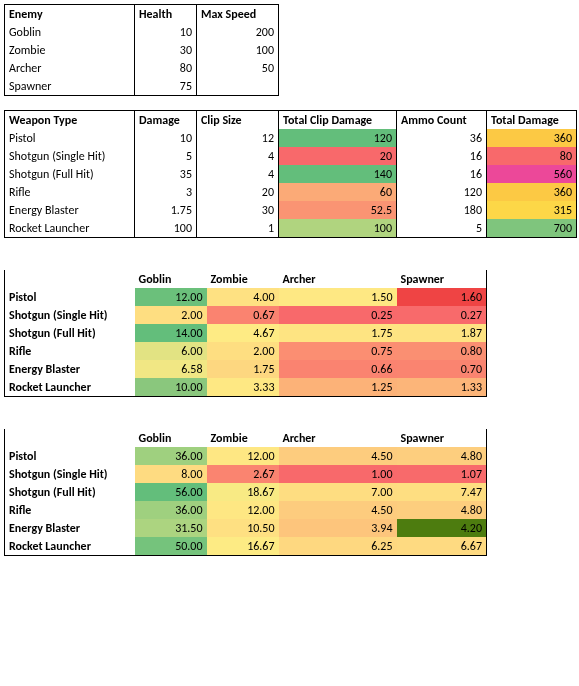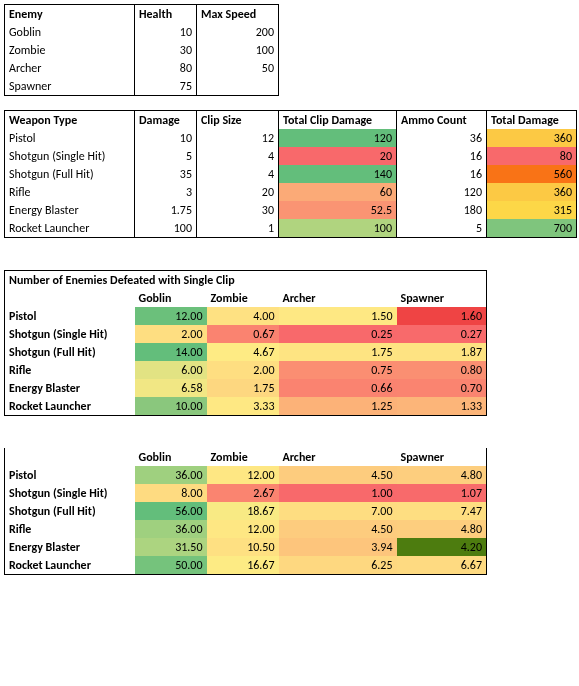--- a/index.html
+++ b/index.html
@@ -100,21 +100,21 @@
         <td class="num b-l" style="background:#F8696B">20</td>
         <td class="num b-l">16</td>
         <td class="num b-l b-r" style="background:#F8696B">80</td>
       </tr>
       <tr>
         <td class="b-l">Shotgun (Full Hit)</td>
         <td class="num b-l">35</td>
         <td class="num b-l">4</td>
         <td class="num b-l" style="background:#63BE7B">140</td>
         <td class="num b-l">16</td>
-        <td class="num b-l b-r" style="background:#f97316">560</td>
+        <td class="num b-l b-r" style="background:#ec4899">560</td>
       </tr>
       <tr>
         <td class="b-l">Rifle</td>
         <td class="num b-l">3</td>
         <td class="num b-l">20</td>
         <td class="num b-l" style="background:#FBAA77">60</td>
         <td class="num b-l">120</td>
         <td class="num b-l b-r" style="background:#FCC944">360</td>
       </tr>
       <tr>
@@ -133,23 +133,20 @@
         <td class="num b-l b-b">5</td>
         <td class="num b-l b-r b-b" style="background:#7FC57D">700</td>
       </tr>
     </tbody>
 </table>
 
 <div style="height:18px"></div>
 
 <table>
   <tbody>
-      <tr>
-    <td colspan="5" class="hdr b-t b-l b-r">Number of Enemies Defeated with Single Clip</td>
-  </tr>
   <tr>
     <td class="hdr b-l w-label"></td>
     <td class="hdr w-enemy">Goblin</td>
     <td class="hdr w-enemy">Zombie</td>
     <td class="hdr w-archer">Archer</td>
     <td class="hdr b-r w-spawner">Spawner</td>
   </tr>
   </tbody>
     <tbody id="clip-body">
       <tr>

